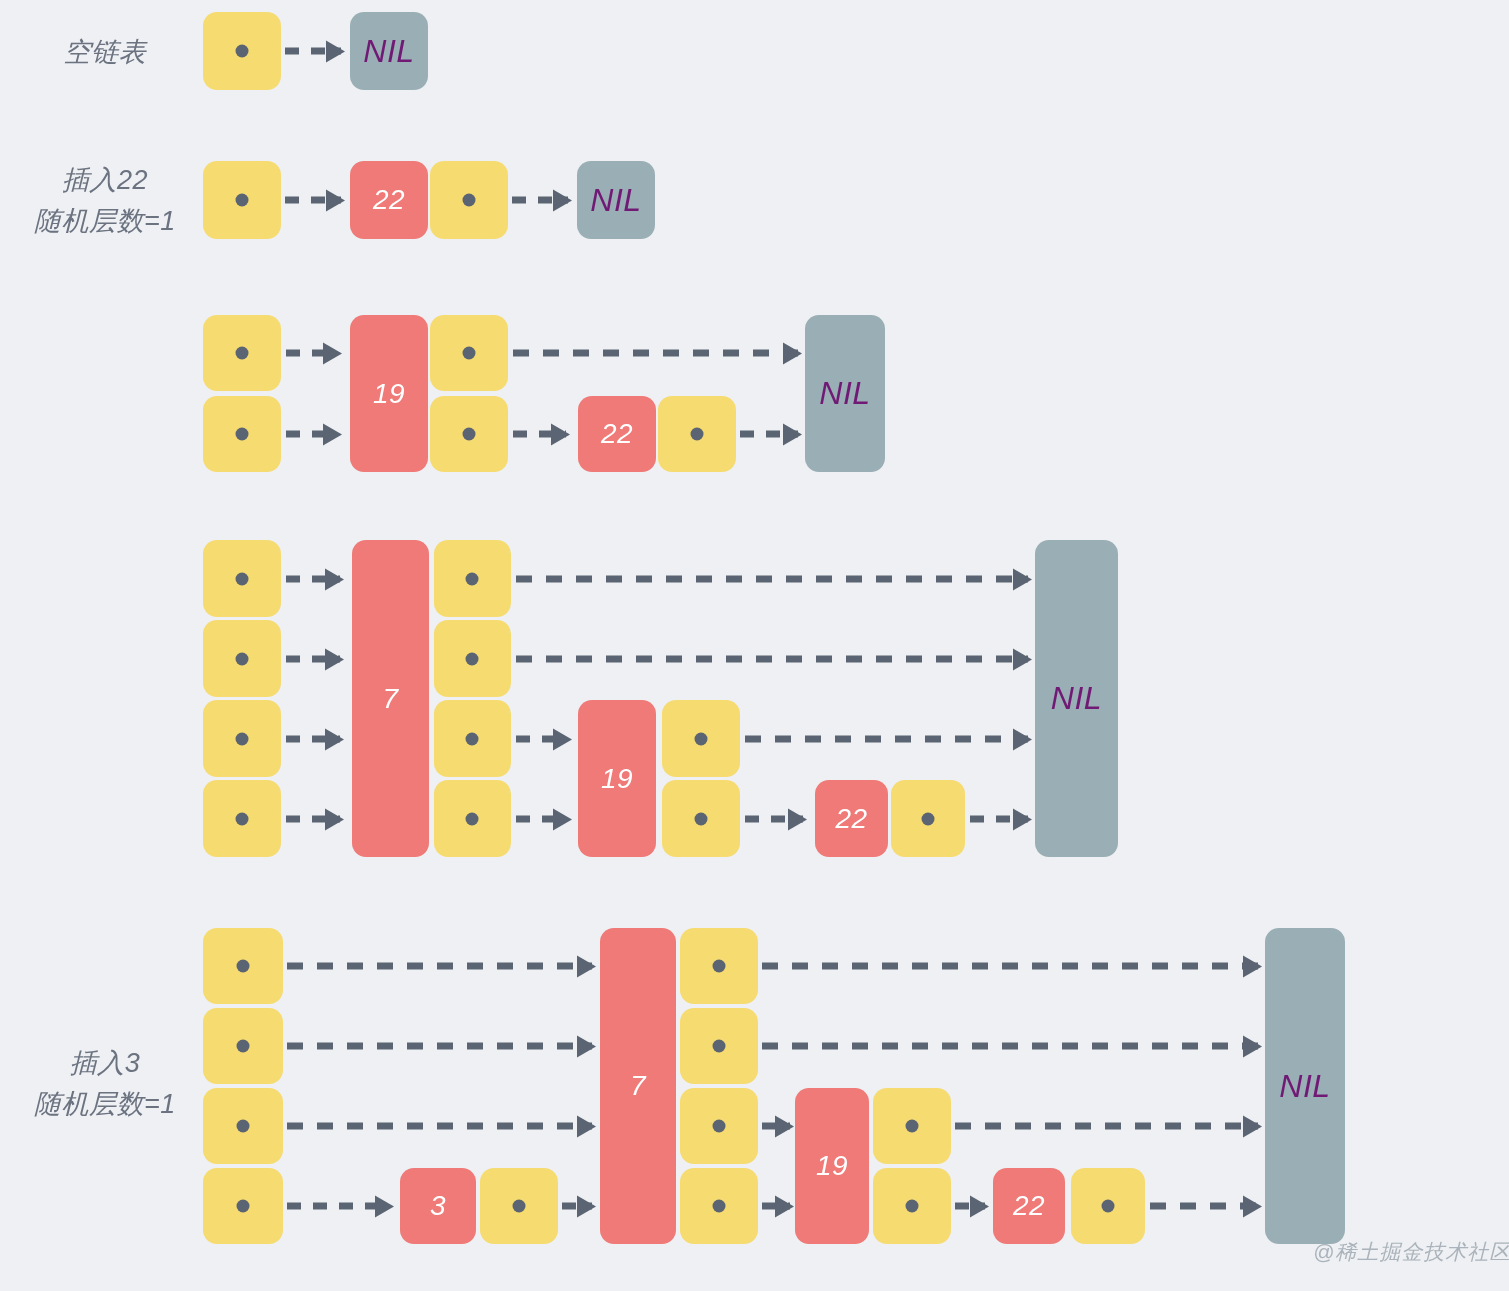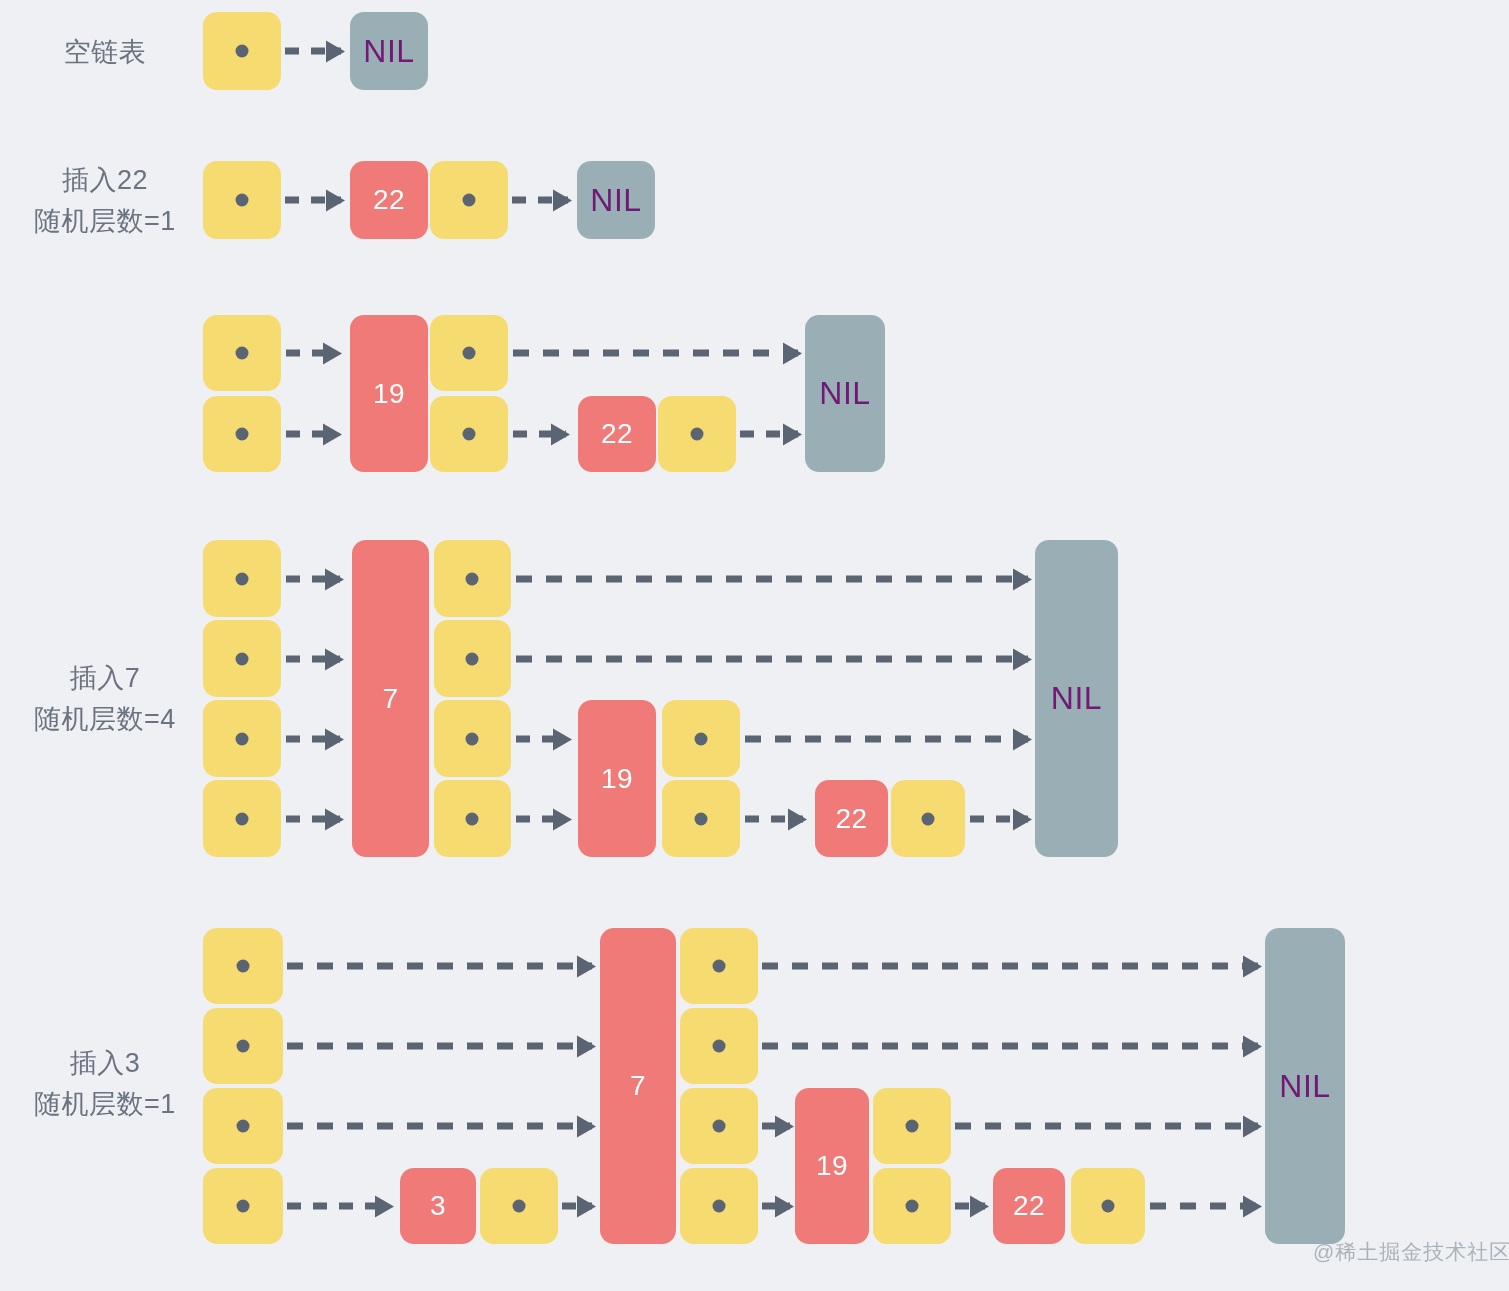--- a/index.html
+++ b/index.html
@@ -10,20 +10,21 @@
     width: 1509px;
     height: 1291px;
     background: #eef0f3;
     font-family: "Liberation Sans", "DejaVu Sans", sans-serif;
     overflow: hidden;
   }
   #stage {
     position: relative;
     width: 1239px;
     height: 1291px;
+    font-style: italic;
   }
 
   
   .row-label {
     position: absolute;
     text-align: center;
     color: #6b7280;
     font-size: 27px;
     line-height: 41px;
     letter-spacing: 0.5px;
@@ -170,24 +171,20 @@
   </div>
   <div class="cell ptr" style="left:658px; top:396px; width:78px; height:76px;">
     <span class="dot" style="left:39px; top:38px;"></span>
   </div>
   <div class="arrow short" style="left:740px; top:434px; width:58px;"></div>
 
   <div class="cell nil" style="left:805px; top:315px; width:80px; height:157px;">
     <span>NIL</span>
   </div>
 
-  <div class="row-label" style="left:20px; top:658px; width:170px;">
-    <span>插入7</span>
-    <span class="l2">随机层数=4</span>
-  </div>
 
   <div class="cell ptr" style="left:203px; top:540px; width:78px; height:77px;">
     <span class="dot" style="left:39px; top:39px;"></span>
   </div>
   <div class="cell ptr" style="left:203px; top:620px; width:78px; height:77px;">
     <span class="dot" style="left:39px; top:39px;"></span>
   </div>
   <div class="cell ptr" style="left:203px; top:700px; width:78px; height:77px;">
     <span class="dot" style="left:39px; top:39px;"></span>
   </div>

